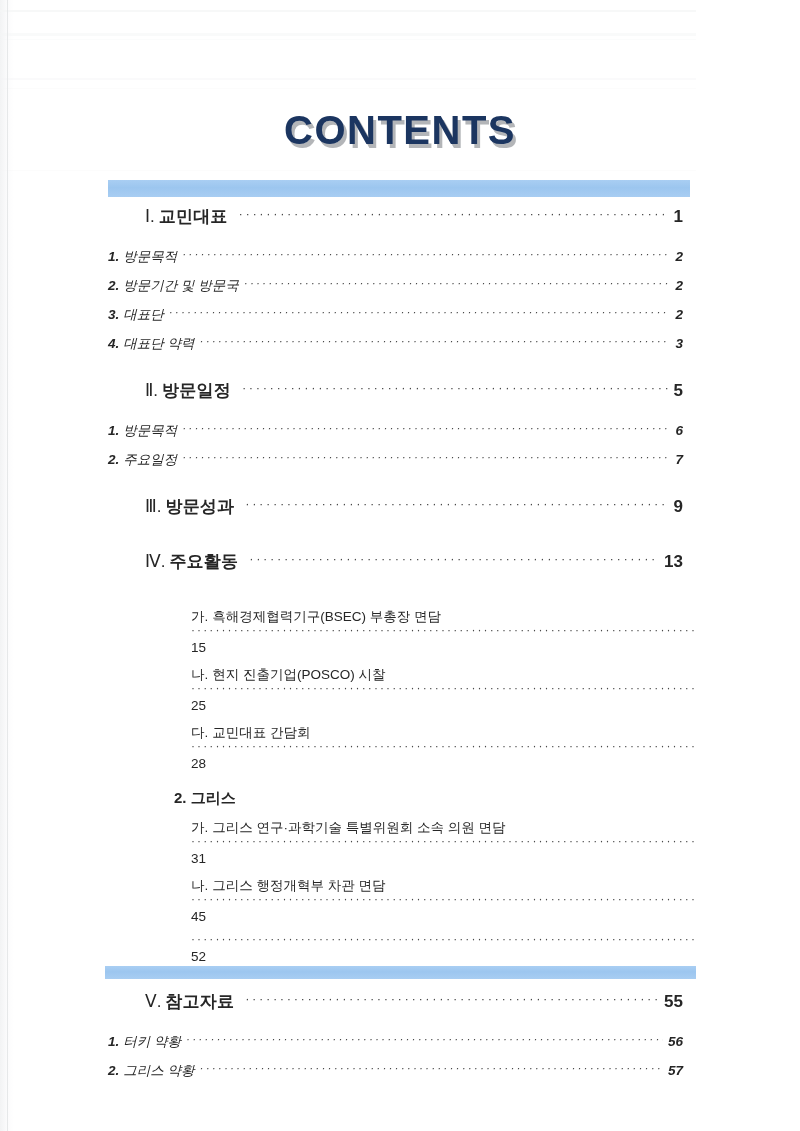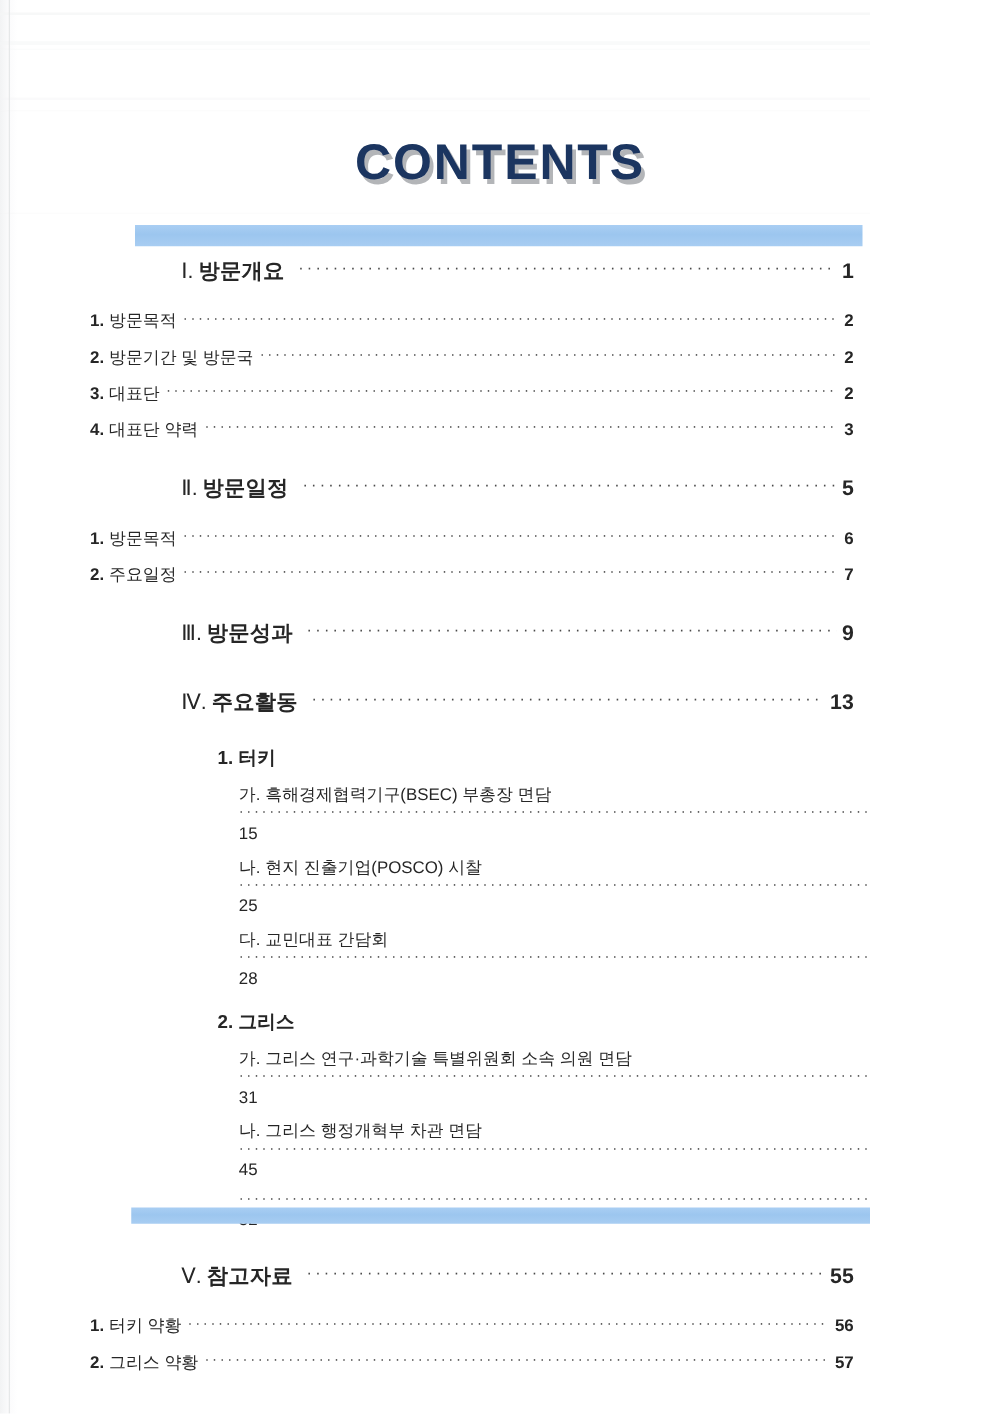--- a/index.html
+++ b/index.html
@@ -144,22 +144,23 @@
     margin-left: 11px;
     top: -4px;
   }
   .lvl1 .pageno {
     font-weight: bold;
     font-size: 17px;
   }
 
   
   .lvl2 {
-    padding-left: 72px;
+    padding-left: 108px;
     font-size: 13.5px;
+    font-style: italic;
   }
   .lvl2 .num {
     font-weight: bold;
     margin-right: 4px;
   }
   .lvl2 .pageno {
     font-weight: bold;
     font-size: 13.5px;
   }
 
@@ -207,21 +208,21 @@
   <div id="title-wrap">
     <div id="contents-title">CONTENTS</div>
   </div>
 
   <div id="rule-top" class="rule-bar"></div>
 
   <div id="toc">
 
     <div class="grp">
       <div class="toc-row lvl1">
-        <span class="toc-label"><span class="roman">Ⅰ.</span><span>방문개요</span></span>
+        <span class="toc-label"><span class="roman">Ⅰ.</span><span>교민대표</span></span>
         <span class="dots">····································································································································································</span>
         <span class="pageno">1</span>
       </div>
       <div class="sp-after-main"></div>
       <div class="toc-row lvl2">
         <span class="toc-label"><span class="num">1.</span><span>방문목적</span></span>
         <span class="dots">····································································································································································</span>
         <span class="pageno">2</span>
       </div>
       <div class="sp-sub"></div>
@@ -279,23 +280,20 @@
     <div class="sp-between-grp"></div>
 
     <div class="grp">
       <div class="toc-row lvl1">
         <span class="toc-label"><span class="roman">Ⅳ.</span><span>주요활동</span></span>
         <span class="dots">····································································································································································</span>
         <span class="pageno">13</span>
       </div>
       <div class="sp-subgroup"></div>
 
-      <div class="toc-row lvl2-head">
-        <span class="toc-label"><span class="num">1.</span> <span>터키</span></span>
-      </div>
       <div class="sp-sub"></div>
       <div class="toc-row lvl3">
         <span class="toc-label"><span class="num">가.</span><span>흑해경제협력기구(BSEC) 부총장 면담</span></span>
         <span class="dots">····································································································································································</span>
         <span class="pageno">15</span>
       </div>
       <div class="sp-sub"></div>
       <div class="toc-row lvl3">
         <span class="toc-label"><span class="num">나.</span><span>현지 진출기업(POSCO) 시찰</span></span>
         <span class="dots">····································································································································································</span>

